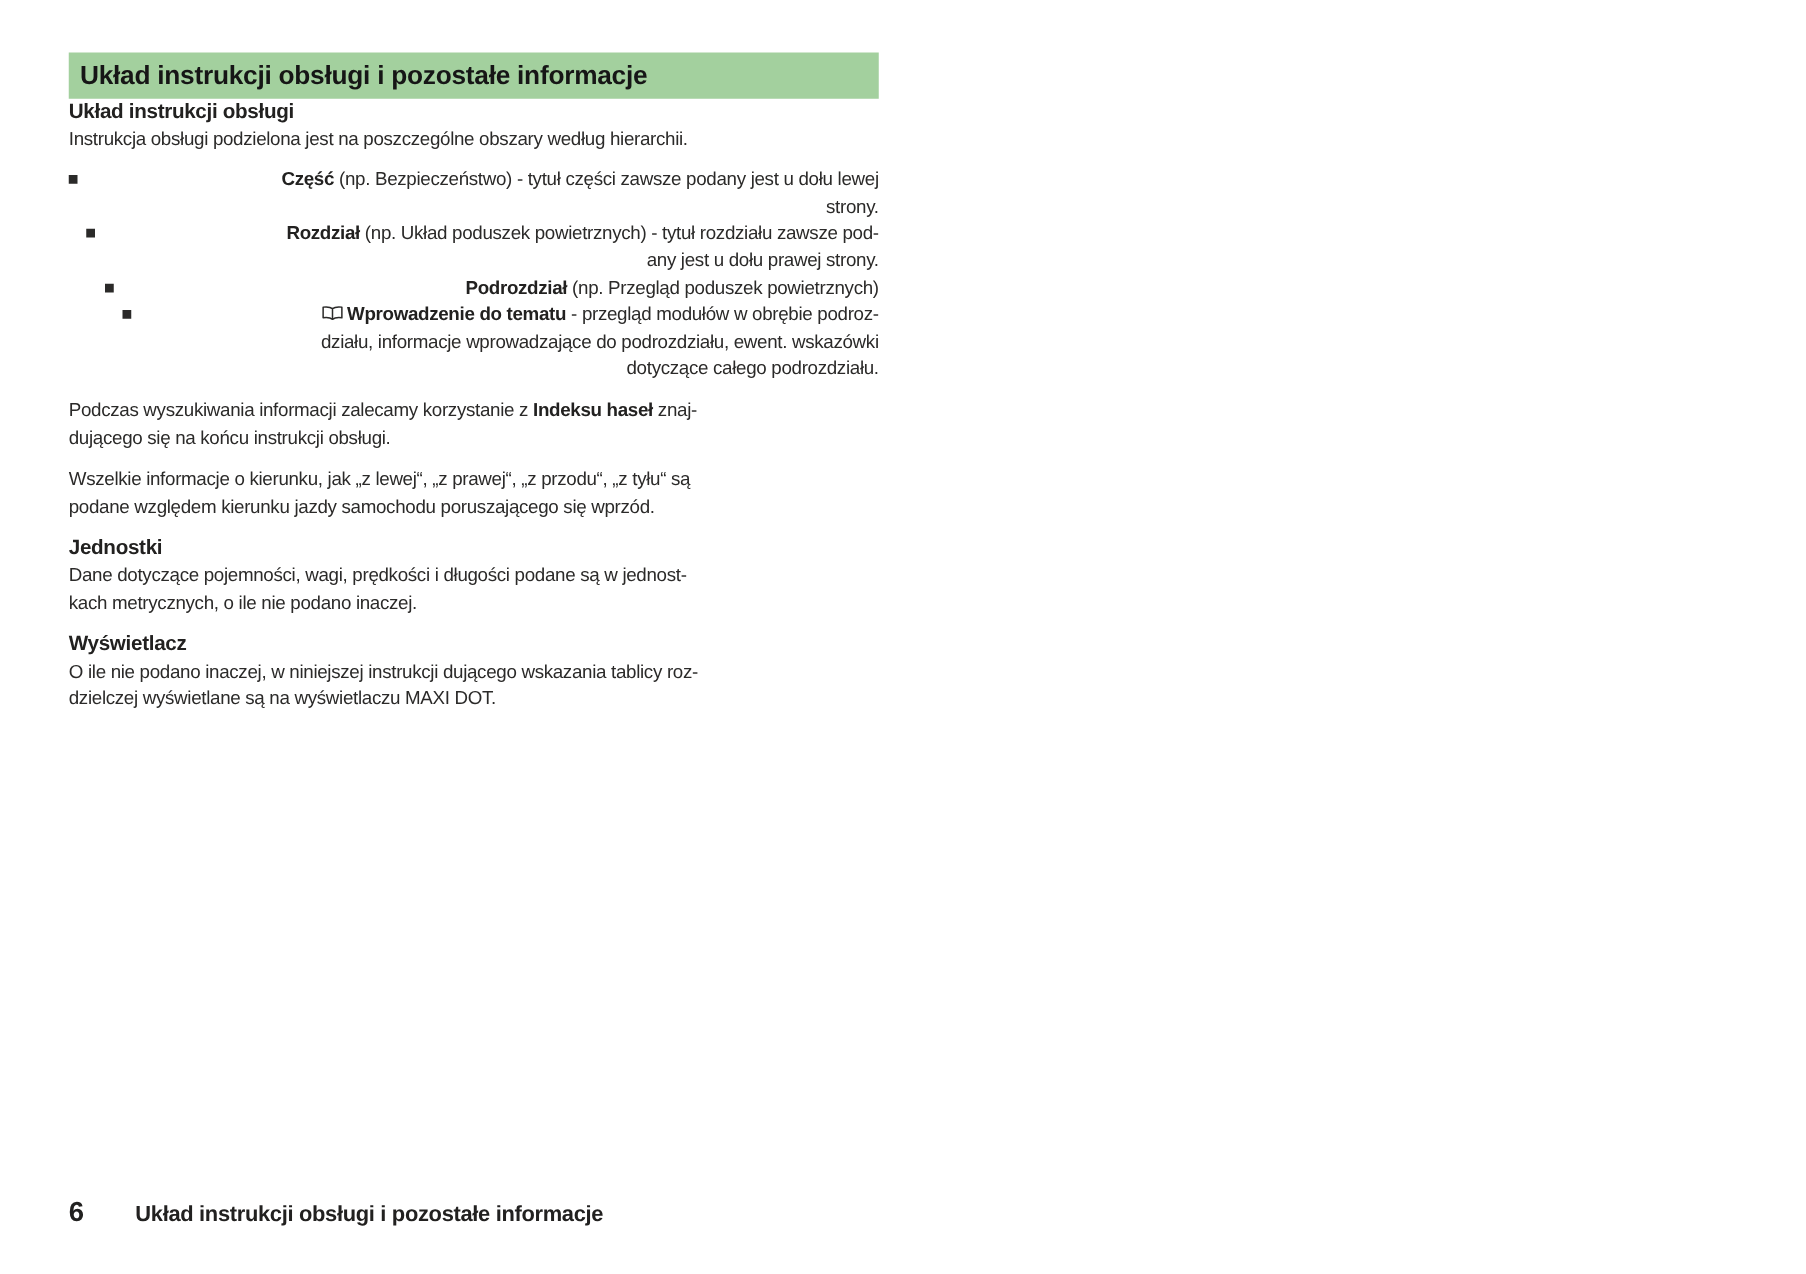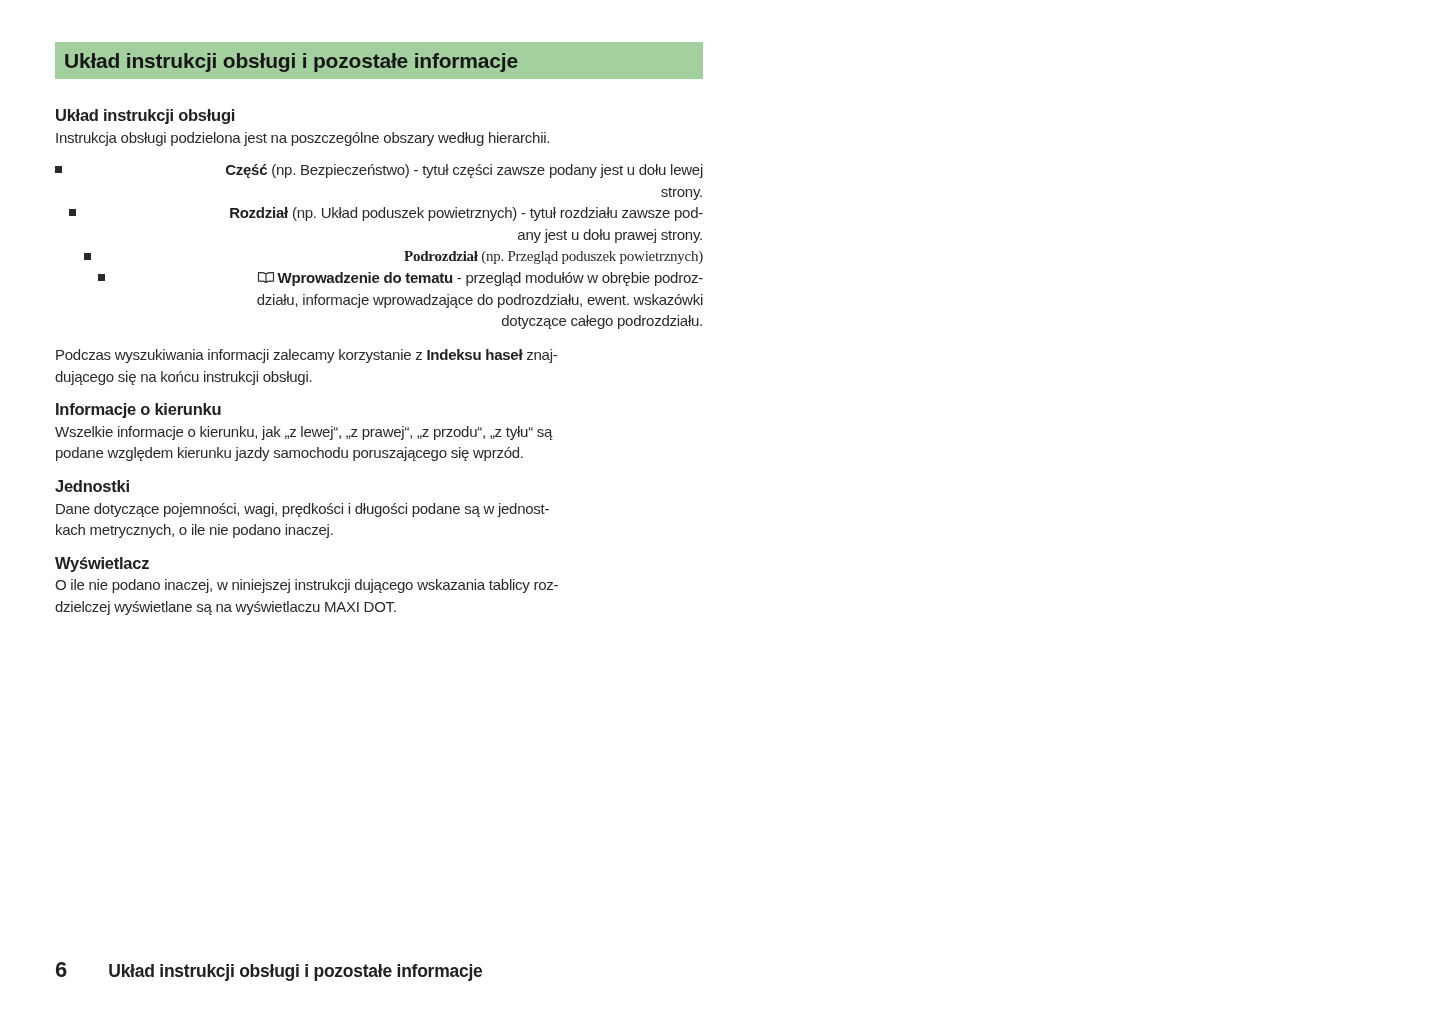--- a/index.html
+++ b/index.html
@@ -31,33 +31,33 @@
     letter-spacing: -0.25px;
     white-space: pre-line;
   }
   .section h2, .intro h2 {
     font-size: 16.5px;
     line-height: 21.6px;
     letter-spacing: -0.25px;
     font-weight: 700;
     color: #222120;
   }
-  .intro { margin-top: 26px; }
+  .intro { }
   .hier-list { margin-top: 11px; }
   .li { position: relative; }
   .li .li-text { display: block; text-align: right; }
   .bullet {
     position: absolute;
     top: 7px;
     width: 7px; height: 7px;
     background: #2b2a29;
   }
   .lvl1 { padding-left: 10px; }  .lvl1 .bullet { left: 0px; }
   .lvl2 { padding-left: 26px; }  .lvl2 .bullet { left: 14px; }
-  .lvl3 { padding-left: 40px; font-family: Liberation Serif, serif; }  .lvl3 .bullet { left: 29px; }
+  .lvl3 { padding-left: 40px; }  .lvl3 .bullet { left: 29px; }
   .lvl4 { padding-left: 54px; }  .lvl4 .bullet { left: 43px; }
   .b { font-weight: 700; color: #222120; }
   .section { margin-top: 12px; }
   .book-icon {
     display: inline-block;
     width: 18px; height: 13px;
     vertical-align: -1px;
     margin-right: 3px;
   }
   .footer {
@@ -121,21 +121,20 @@
 
 
   </div>
 
   <div class="section">
     <p><span>Podczas wyszukiwania informacji zalecamy korzystanie z </span><span class="b">Indeksu haseł</span><span> znaj-
 dującego się na końcu instrukcji obsługi.</span></p>
   </div>
 
   <div class="section">
-    <h2>Informacje o kierunku</h2>
     <p>Wszelkie informacje o kierunku, jak „z lewej“, „z prawej“, „z przodu“, „z tyłu“ są
 podane względem kierunku jazdy samochodu poruszającego się wprzód.</p>
   </div>
 
   <div class="section">
     <h2>Jednostki</h2>
     <p>Dane dotyczące pojemności, wagi, prędkości i długości podane są w jednost-
 kach metrycznych, o ile nie podano inaczej.</p>
   </div>
 

